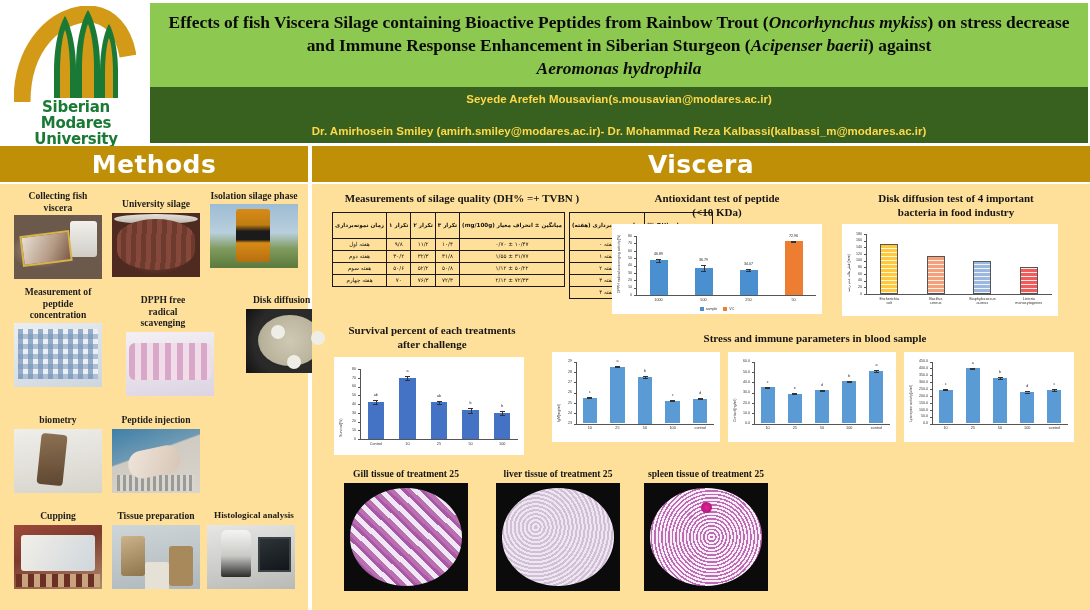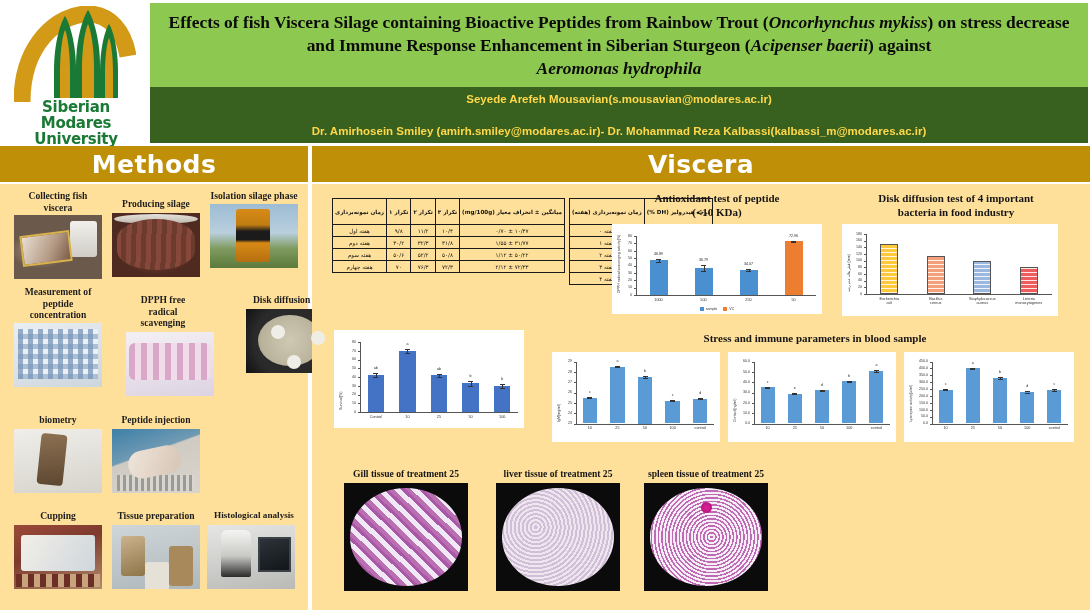--- a/index.html
+++ b/index.html
@@ -292,21 +292,21 @@
 <div class="gap-col"></div>
 
 <div class="panel-methods">
   <div class="m-grid">
 
     <div class="m-cell" style="left:0px; top:0px;">
       <div class="m-cap">Collecting fish viscera</div>
       <div class="m-img ph1" style="margin-top:2px;"></div>
     </div>
     <div class="m-cell" style="left:98px; top:8px;">
-      <div class="m-cap">Producing silage</div>
+      <div class="m-cap">University silage</div>
       <div class="m-img ph2" style="margin-top:3px;"></div>
     </div>
     <div class="m-cell" style="left:196px; top:0px;">
       <div class="m-cap">Isolation silage phase</div>
       <div class="m-img ph3" style="margin-top:2px;"></div>
     </div>
 
     <div class="m-cell" style="left:0px; top:96px;">
       <div class="m-cap">Measurement of peptide concentration</div>
       <div class="m-img ph4" style="margin-top:2px;"></div>
@@ -341,20 +341,21 @@
       <div class="m-cap" style="font-size:9.2px;">Histological analysis</div>
       <div class="m-img ph12" style="margin-top:3px;"></div>
     </div>
 
   </div>
 </div>
 
 <div class="panel-outcomes">
 
   <div style="position:absolute; left:20px; top:8px; width:260px;">
+    <div class="o-title">Measurements of silage quality (DH% =+ TVBN )</div>
     <div class="pt-wrap" style="margin-top:6px;">
       <div class="pt-right">
         <table class="pt">
           <thead>
               <tr id="pt-right-head">
                 <th>میانگین ± انحراف معیار (mg/100g)</th>
                 <th>تکرار ۳</th>
                 <th>تکرار ۲</th>
                 <th>تکرار ۱</th>
                 <th>زمان نمونه‌برداری</th>
@@ -523,20 +524,24 @@
           <div class="xcat" style="left: 70.5px; width: 46.5px; top: 72.5px;">Bacillus<br>cereus</div>
           <div class="bar" style="left: 131.25px; top: 37.3333px; width: 18px; height: 32.6667px; background: repeating-linear-gradient(0deg, rgba(255, 255, 255, 0.85) 0px, rgba(255, 255, 255, 0.85) 1px, transparent 1px, transparent 4px) rgb(154, 184, 224); border: 0.8px solid rgb(85, 85, 85);"></div>
           <div class="xcat" style="left: 117px; width: 46.5px; top: 72.5px;">Staphylococcus<br>aureus</div>
           <div class="bar" style="left: 177.75px; top: 43.3333px; width: 18px; height: 26.6667px; background: repeating-linear-gradient(0deg, rgba(255, 255, 255, 0.85) 0px, rgba(255, 255, 255, 0.85) 1px, transparent 1px, transparent 4px) rgb(240, 91, 91); border: 0.8px solid rgb(85, 85, 85);"></div>
           <div class="xcat" style="left: 163.5px; width: 46.5px; top: 72.5px;">Listeria<br>monocytogenes</div>
         </div>
     </div>
   </div>
 
   <div style="position:absolute; left:22px; top:140px; width:196px;">
+    <div class="o-title">
+      <div>Survival percent of each treatments</div>
+      <div>after challenge</div>
+    </div>
     <div class="chart-card" style="position:relative; margin-top:6px; width:190px; height:98px;">
       <div class="cc-inner" id="chart-survival">
           <div class="axis-line" style="left: 26px; top: 12px; width: 1px; height: 70px;"></div>
           <div class="axis-line" style="left: 26px; top: 82px; width: 158px; height: 1px;"></div>
           <div class="axis-line" style="left: 24px; top: 82px; width: 2px; height: 1px;"></div>
           <div class="tick-lbl" style="left: 0px; width: 22px; top: 79.8px;">0</div>
           <div class="axis-line" style="left: 24px; top: 73.25px; width: 2px; height: 1px;"></div>
           <div class="tick-lbl" style="left: 0px; width: 22px; top: 71.05px;">10</div>
           <div class="axis-line" style="left: 24px; top: 64.5px; width: 2px; height: 1px;"></div>
           <div class="tick-lbl" style="left: 0px; width: 22px; top: 62.3px;">20</div>

